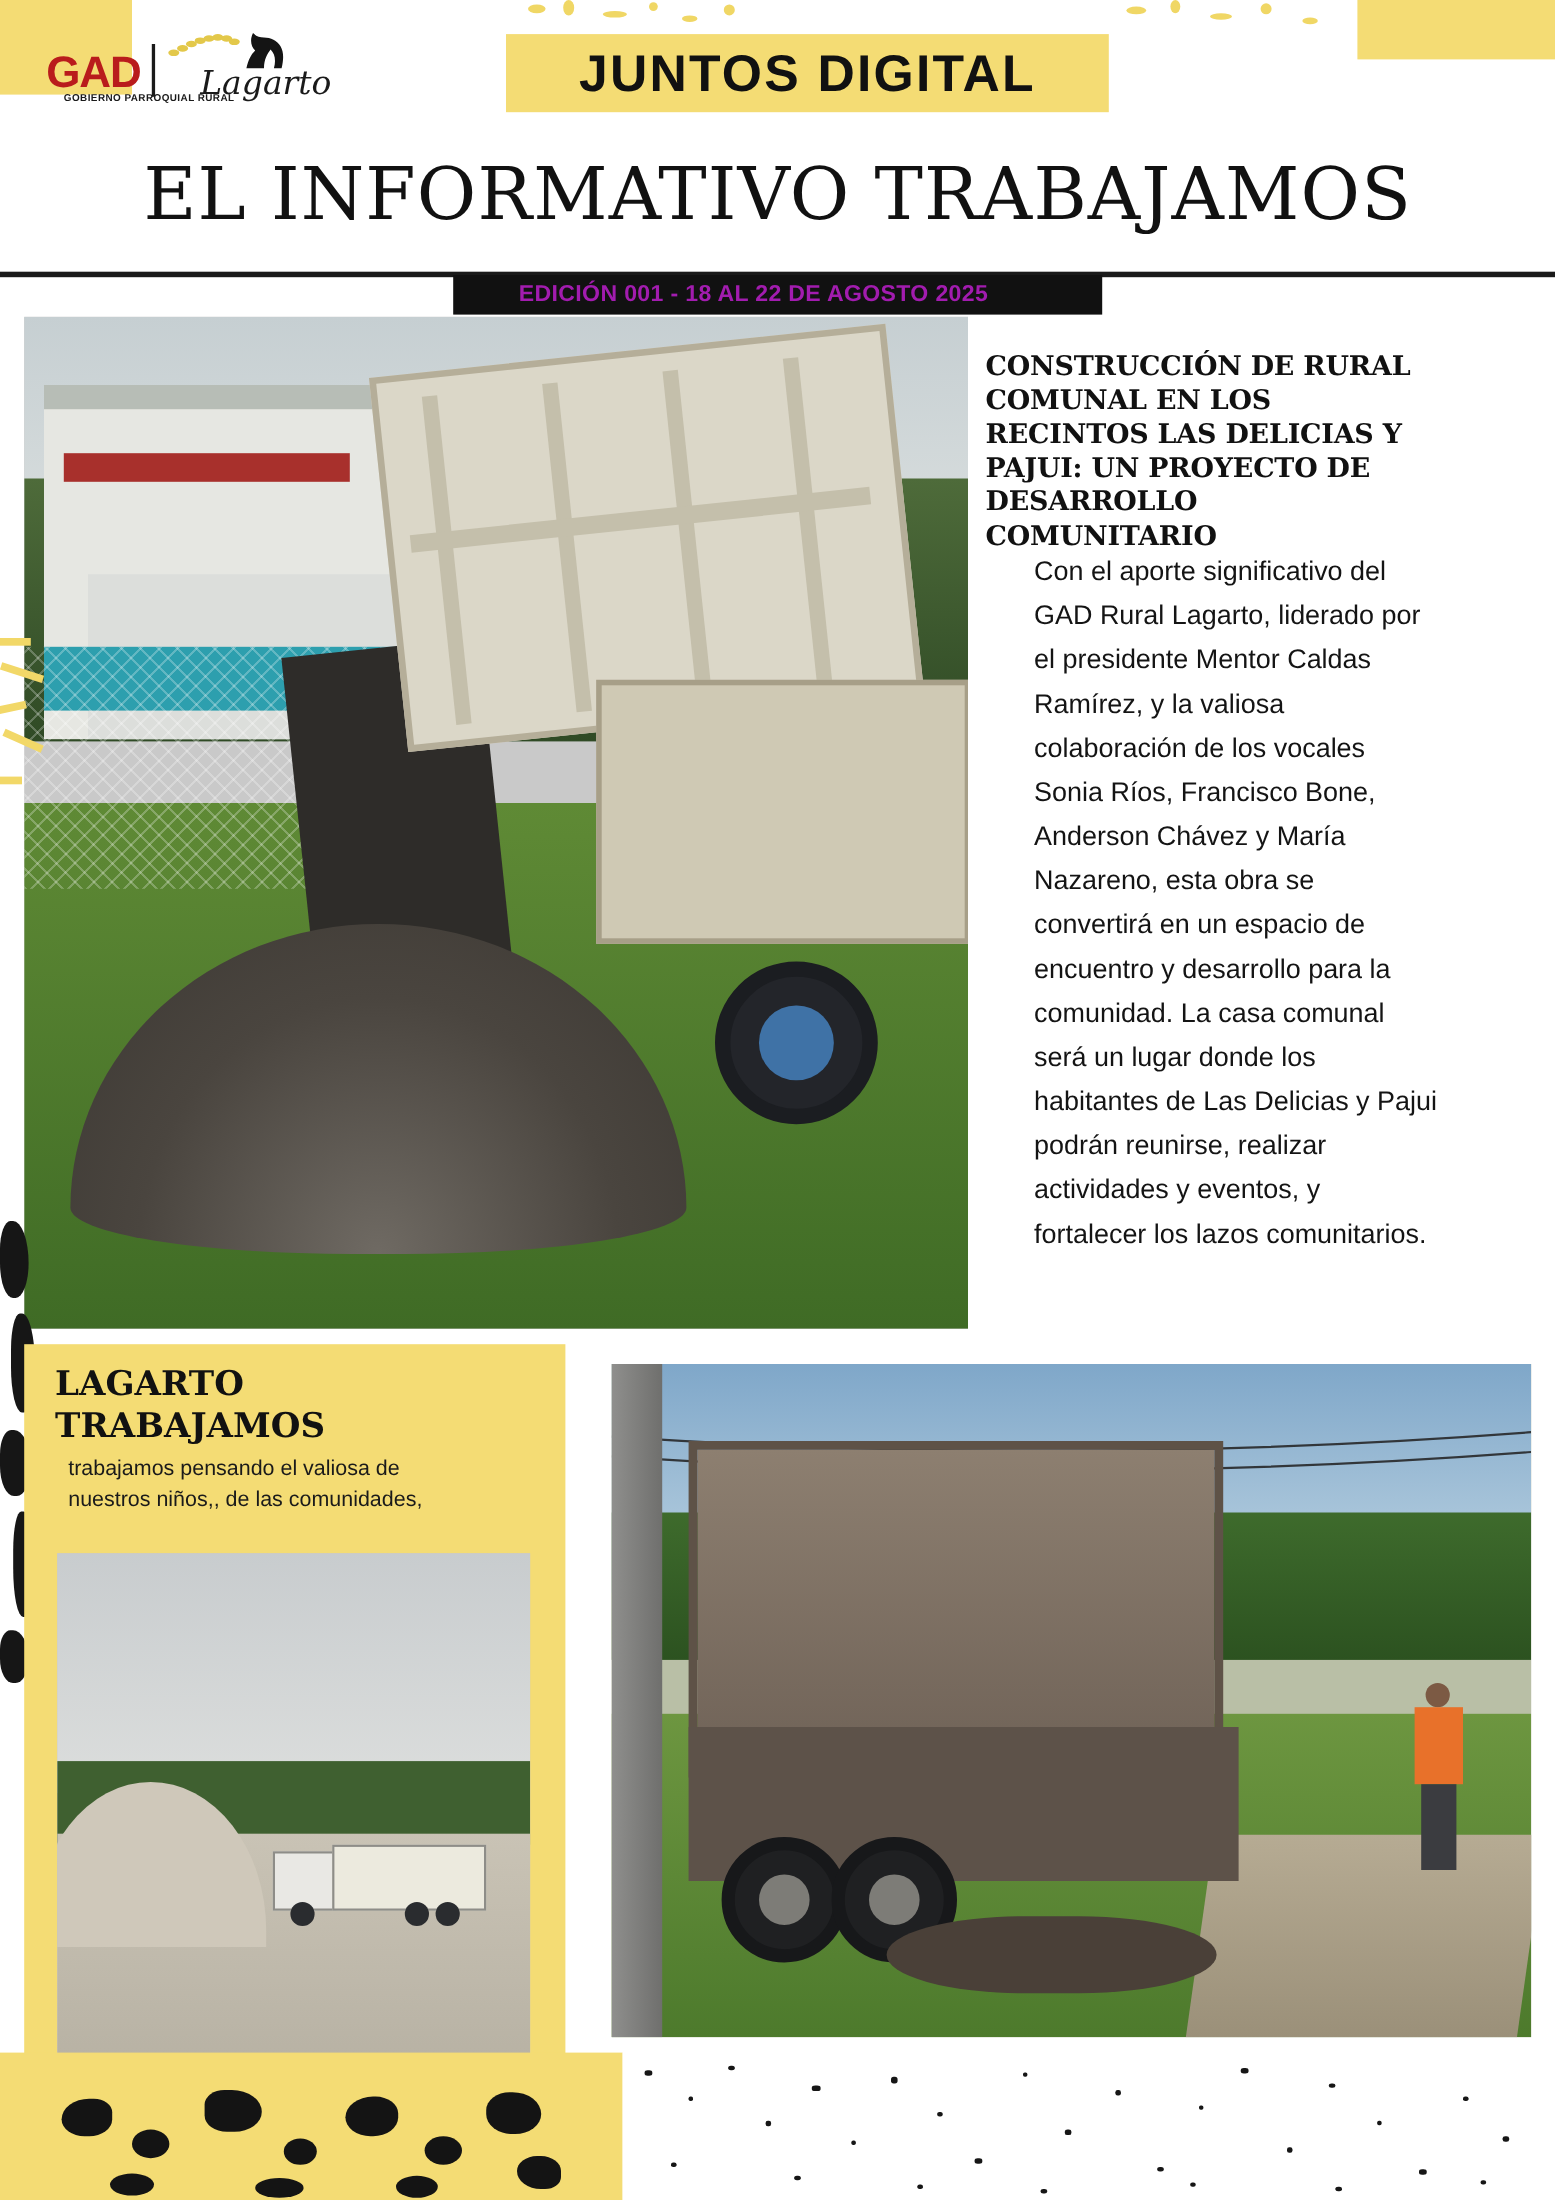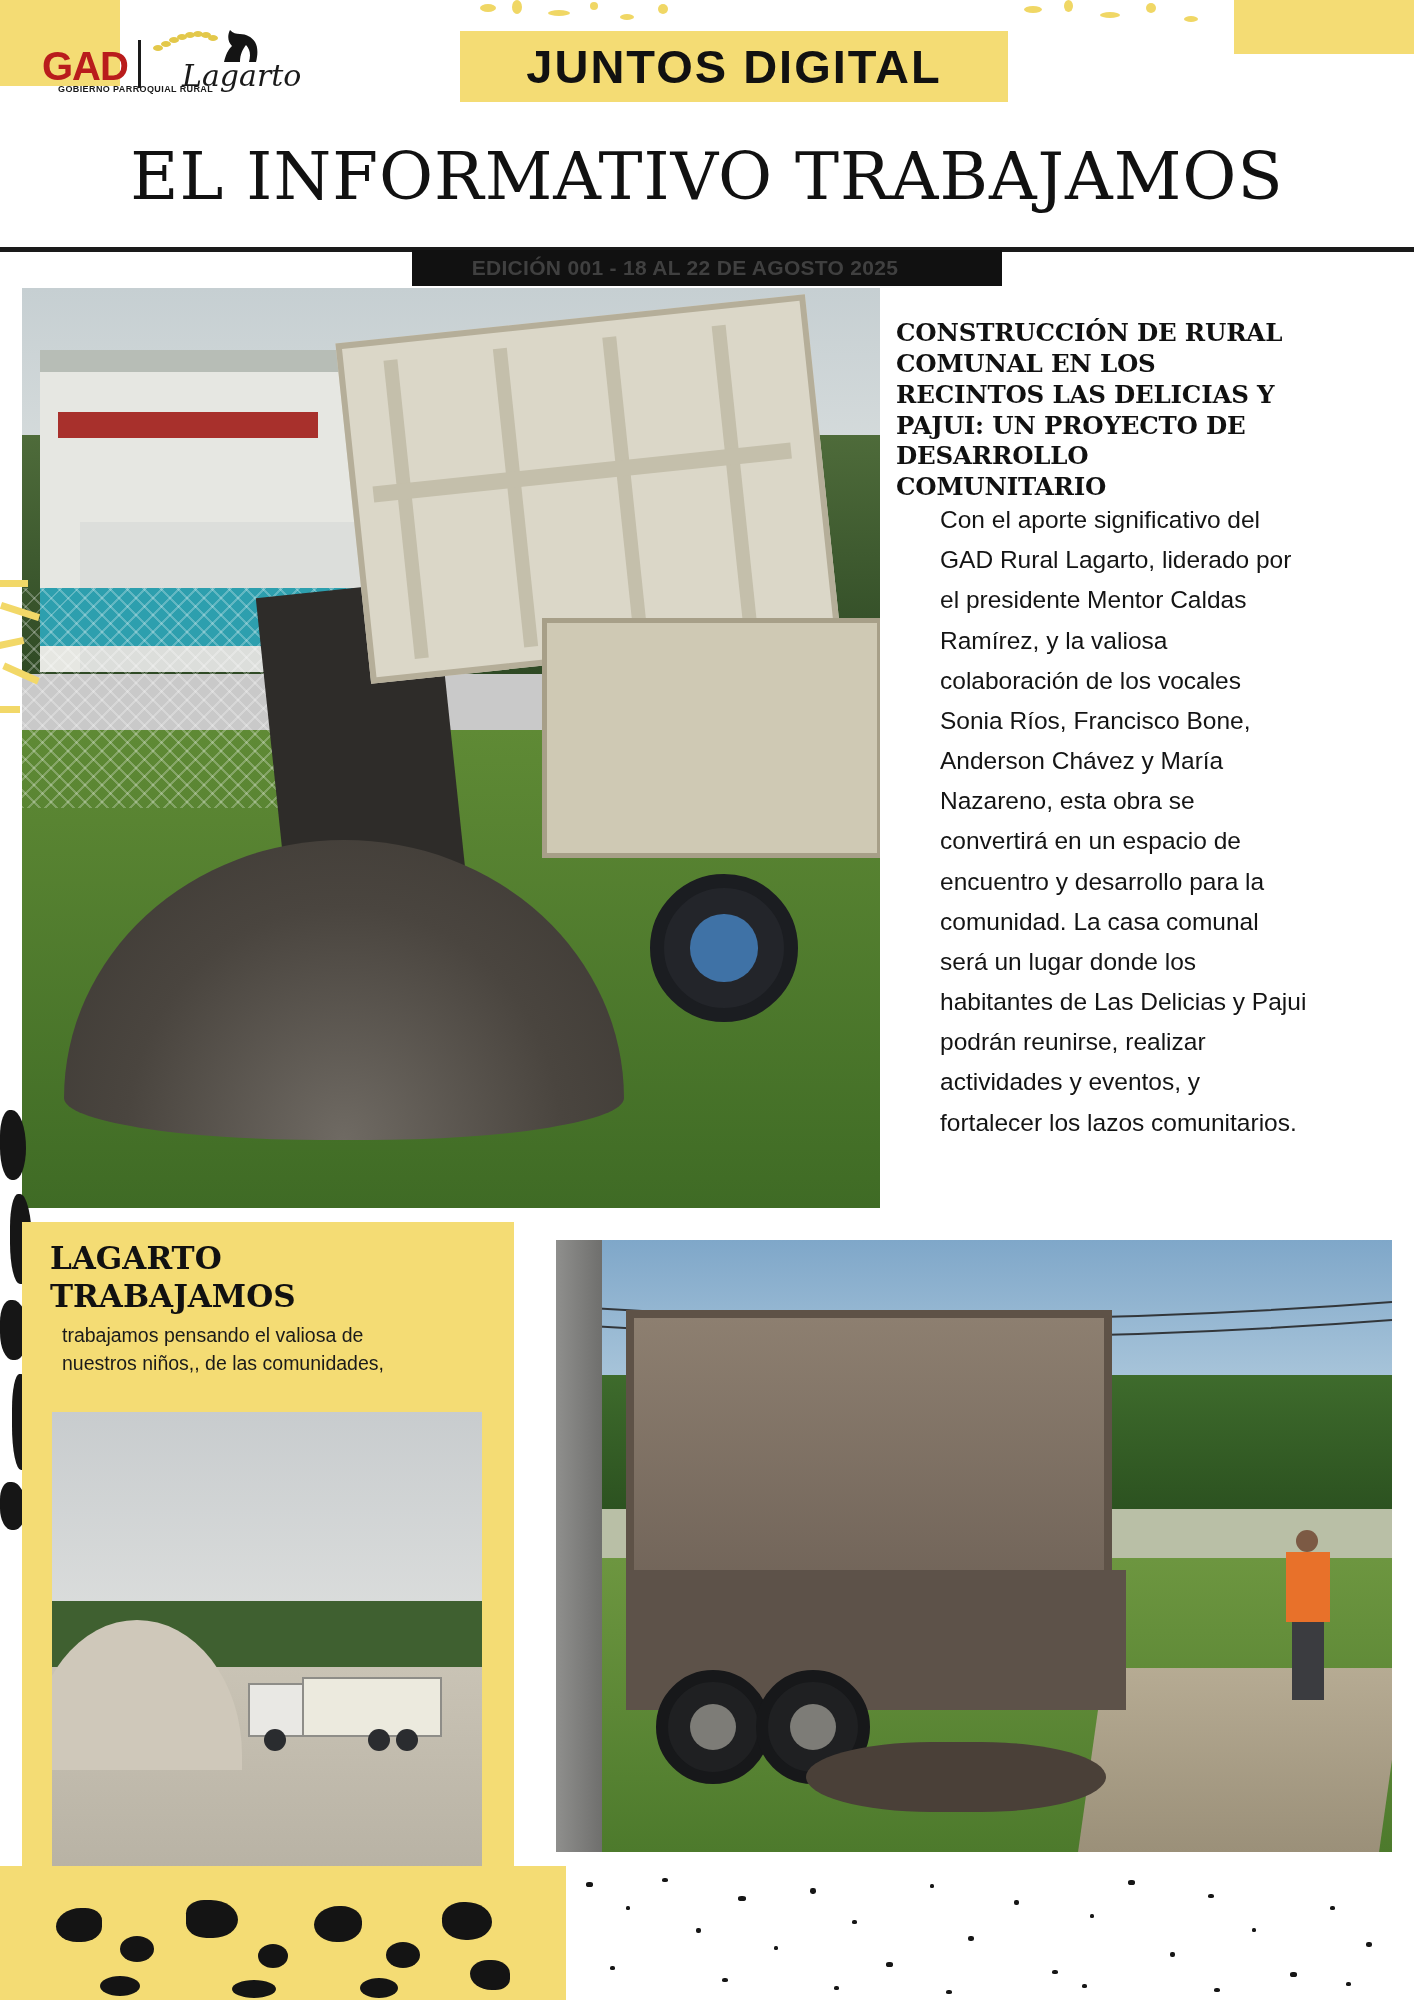--- a/index.html
+++ b/index.html
@@ -129,21 +129,21 @@
     left: 412px; top: 250px;
     width: 590px; height: 36px;
     background: #111111;
   }
   .edition-text {
     position: absolute;
     left: 412px; top: 250px;
     width: 546px; height: 36px;
     line-height: 36px;
     text-align: center;
-    color: #404040;
+    color: #a21caf;
     font-size: 21px;
     font-weight: bold;
     letter-spacing: 0.3px;
   }
 
   
   .photo {
     position: absolute;
     overflow: hidden;
     background: #c9c9c9;

